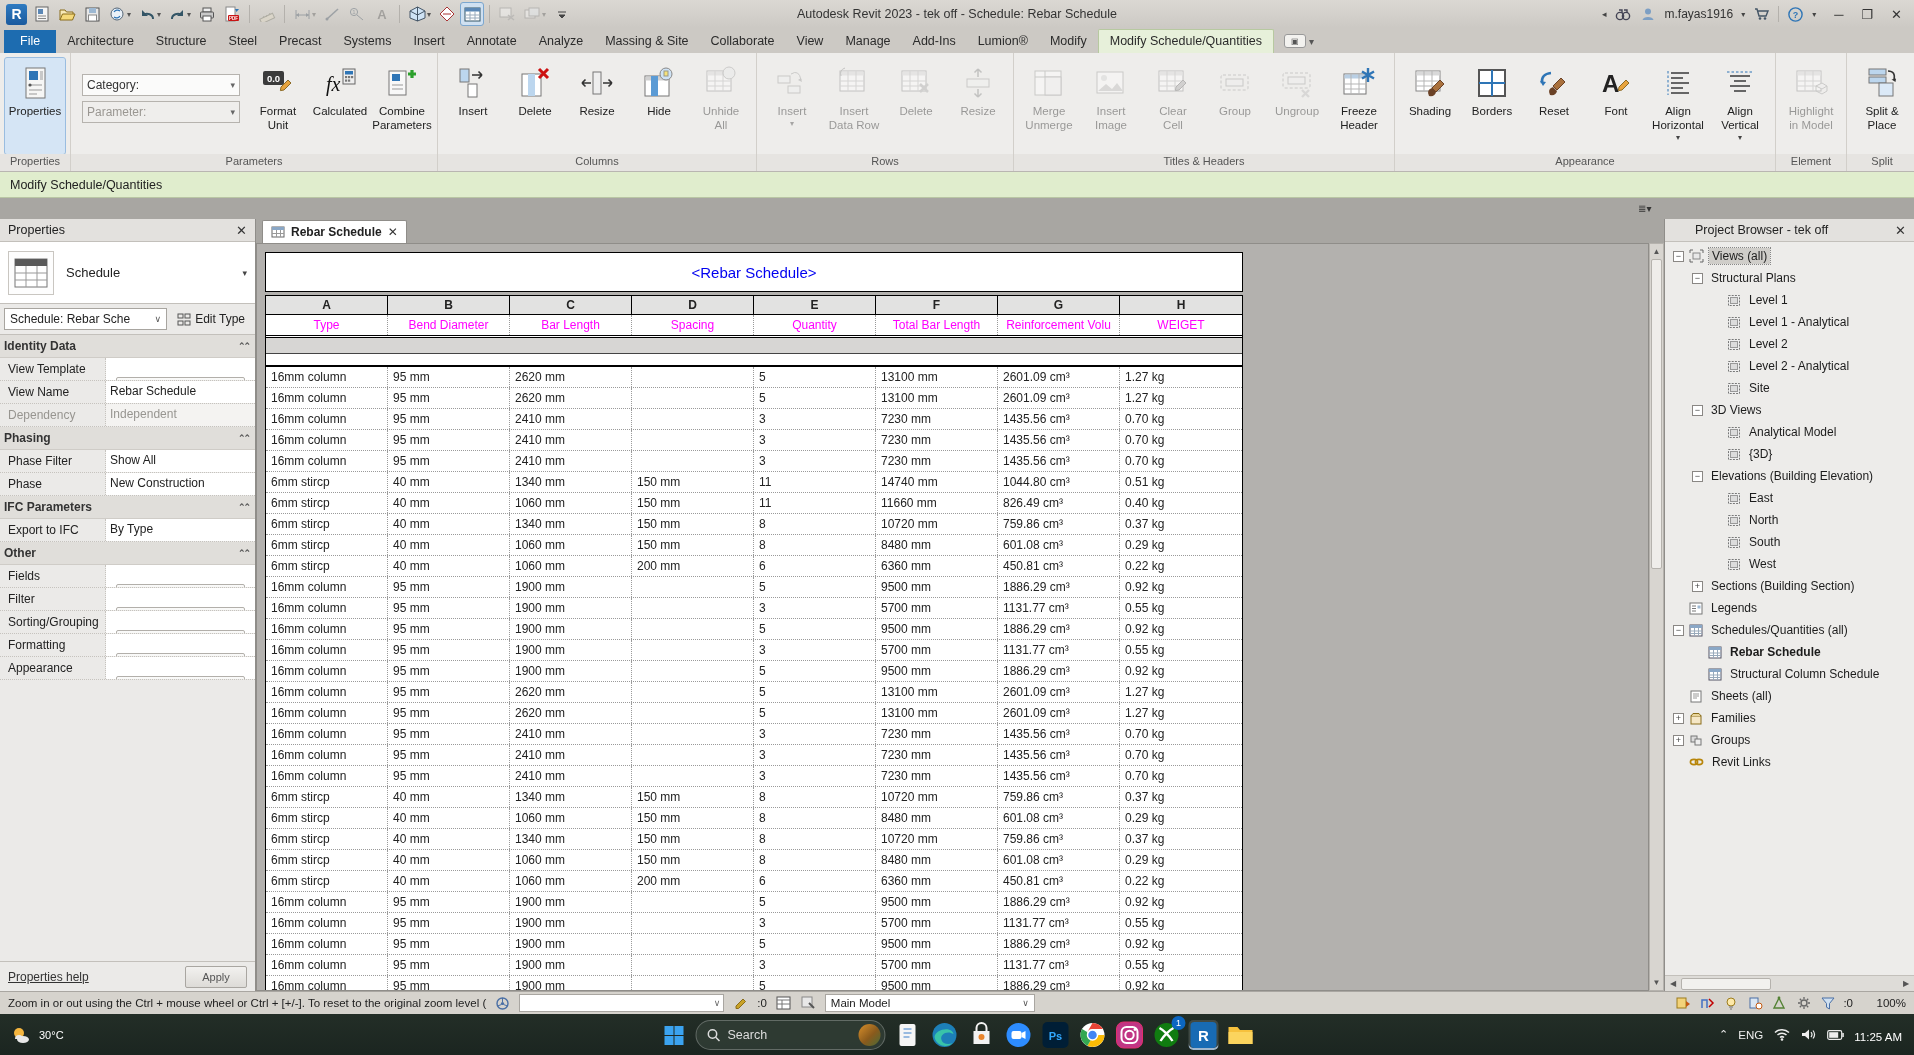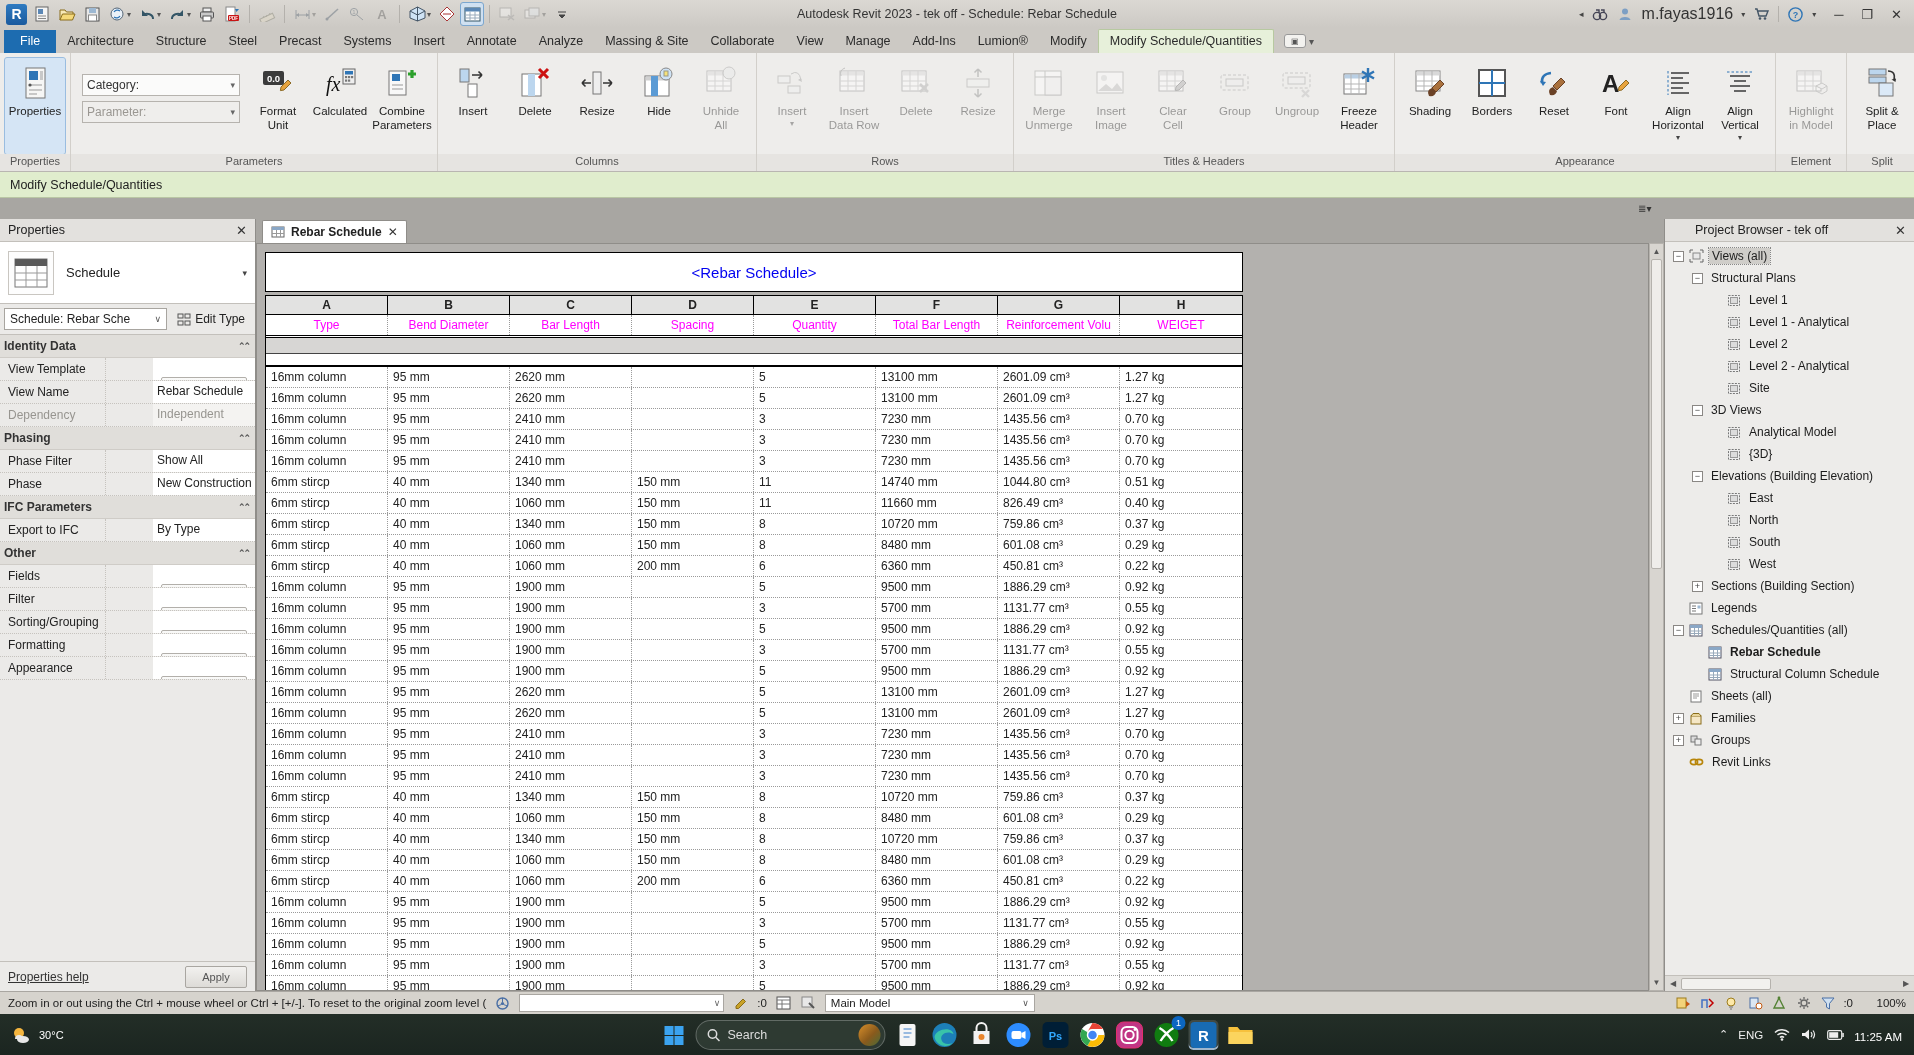--- a/index.html
+++ b/index.html
@@ -14,21 +14,21 @@
   .qat-btn .glyph { width:18px; height:18px; display:flex; align-items:center; justify-content:center; font-size:14px; color:#444; }
   .qat-btn.dim { opacity:.38; }
   .qat-btn.active { background:#cfe0f1; outline:1px solid #7ba7d0; }
   .qat-caret { font-size:8px; color:#555; margin-left:1px; }
   .qat-div { width:1px; height:18px; background:#b4b1ac; margin:0 3px; }
   #revit-logo { width:21px; height:21px; background:linear-gradient(#2f7bc1,#1a5a9e); color:#fff; font-weight:bold; font-size:14px; display:flex; align-items:center; justify-content:center; border-radius:3px; margin-right:4px; }
   #win-title { position:absolute; left:50%; transform:translateX(-50%); font-size:12.5px; color:#333; white-space:nowrap; }
   #titlebar-right { margin-left:auto; display:flex; align-items:center; gap:8px; color:#444; }
   #titlebar-right .sep { width:1px; height:16px; background:#b4b1ac; }
   .winctl { display:flex; align-items:center; gap:18px; margin-left:10px; padding-right:6px; font-size:13px; color:#333; }
-  #user-name { font-size:16px; color:#333; }
+  #user-name { font-size:12px; color:#333; }
 
   
   #tabbar { height:25px; background:#ccc9c4; display:flex; align-items:flex-end; padding-left:4px; }
   .rtab { padding:4px 11px 5px; font-size:12.5px; color:#2b2b2b; white-space:nowrap; }
   .rtab.file { background:#1d6cb0; color:#fff; padding:4px 16px 5px; }
   .rtab.activegreen { background:#e7f0da; border:1px solid #b7c9a0; border-bottom:none; border-radius:2px 2px 0 0; }
   .tab-chip { margin-left:10px; display:flex; align-items:center; gap:3px; font-size:10px; color:#555; padding-bottom:5px; }
   .tab-chip .box { width:22px; height:14px; border:1px solid #999; border-radius:3px; background:#f3f2ef; display:flex; align-items:center; justify-content:center; font-size:8px; }
 
   
@@ -64,21 +64,21 @@
   #type-selector { background:#fff; border-bottom:1px solid #c3c0bb; display:flex; align-items:center; padding:7px 8px; gap:12px; height:62px; }
   #type-icon { width:46px; height:44px; border:1px solid #c9c6c1; display:flex; align-items:center; justify-content:center; background:#fdfdfd; }
   #type-label { flex:1; font-size:13px; }
   #type-caret { font-size:9px; color:#444; }
   #selector-row { display:flex; align-items:center; gap:4px; padding:4px 4px; border-bottom:1px solid #c3c0bb; }
   #type-combo { flex:1; height:22px; border:1px solid #a8a5a0; background:#fff; display:flex; align-items:center; justify-content:space-between; padding:0 5px; font-size:12px; }
   #edit-type-btn { height:22px; display:flex; align-items:center; gap:4px; padding:0 6px; font-size:12px; color:#222; }
   #prop-grid { flex:1; overflow:hidden; }
   .pgroup { height:23px; display:flex; align-items:center; justify-content:space-between; background:#e0deda; border-bottom:1px solid #cfccc7; padding:0 6px 0 4px; font-weight:bold; font-size:12px; color:#333; }
   .pgroup .chev { font-size:9px; color:#555; letter-spacing:-2px; }
-  .prow { height:23px; display:flex; border-bottom:1px dotted #c6c3be; font-size:12px;gap:47px; }
+  .prow { height:23px; display:flex; border-bottom:1px dotted #c6c3be; font-size:12px; }
   .prow .lbl { width:106px; padding:4px 2px 0 8px; color:#222; border-right:1px dotted #c6c3be; overflow:hidden; white-space:nowrap; }
   .prow .val { flex:1; background:#fff; padding:3px 4px 0; overflow:hidden; white-space:nowrap; }
   .prow.disabled .lbl, .prow.disabled .val { color:#979590; }
   .prow.disabled .val { background:#f4f3f1; }
   .valbtn { display:block; margin:16px auto; width:92%; height:17px; border:1px solid #b2afaa; background:linear-gradient(#fafaf9,#ececea); border-radius:2px; text-align:right; font-size:11.5px; line-height:16px; }
   #pal-bottom { height:30px; border-top:1px solid #c3c0bb; display:flex; align-items:center; justify-content:space-between; padding:0 8px; }
   #props-help { font-size:12px; color:#333; text-decoration:underline; }
   #apply-btn { width:62px; height:22px; background:linear-gradient(#f2f1ef,#dddbd7); border:1px solid #a9a6a1; border-radius:2px; font-size:11px; color:#555; text-align:center; line-height:20px; }
 
   

